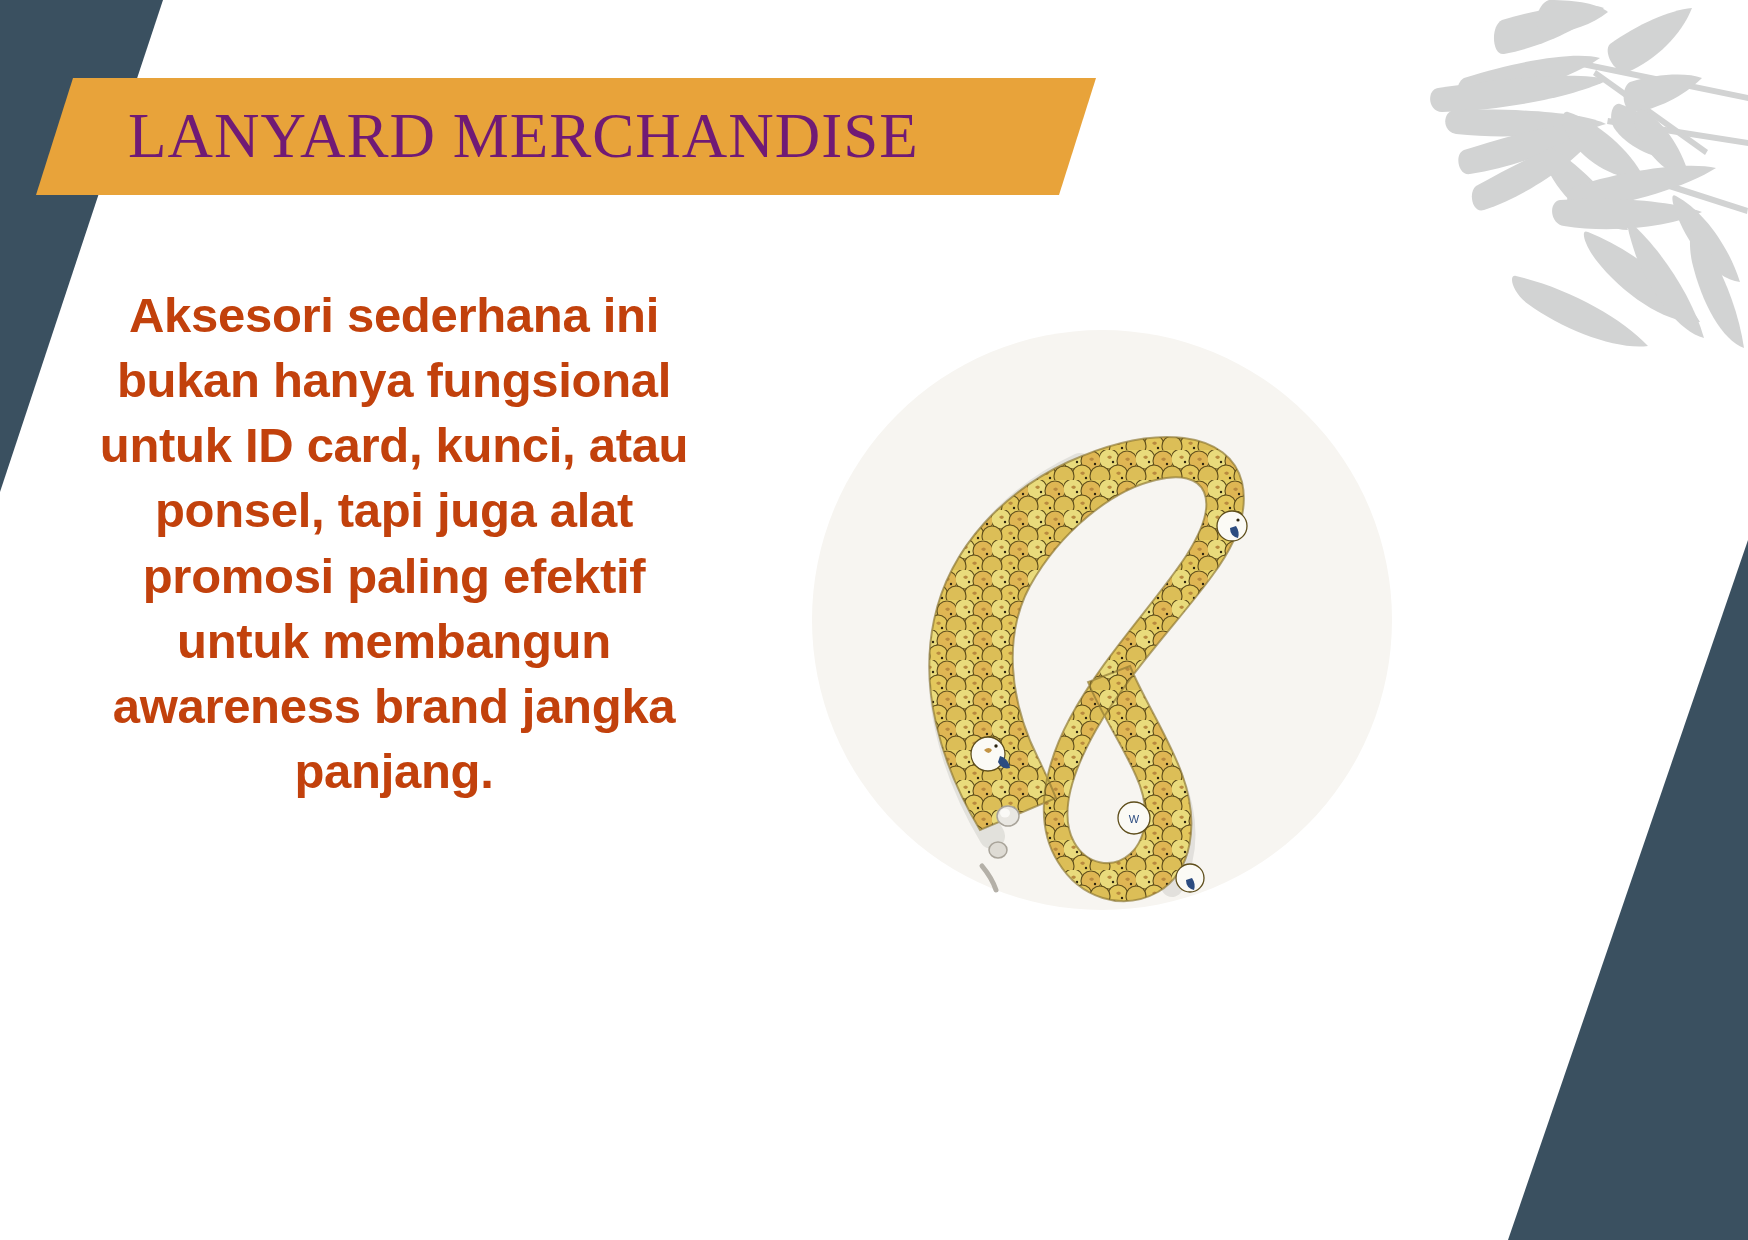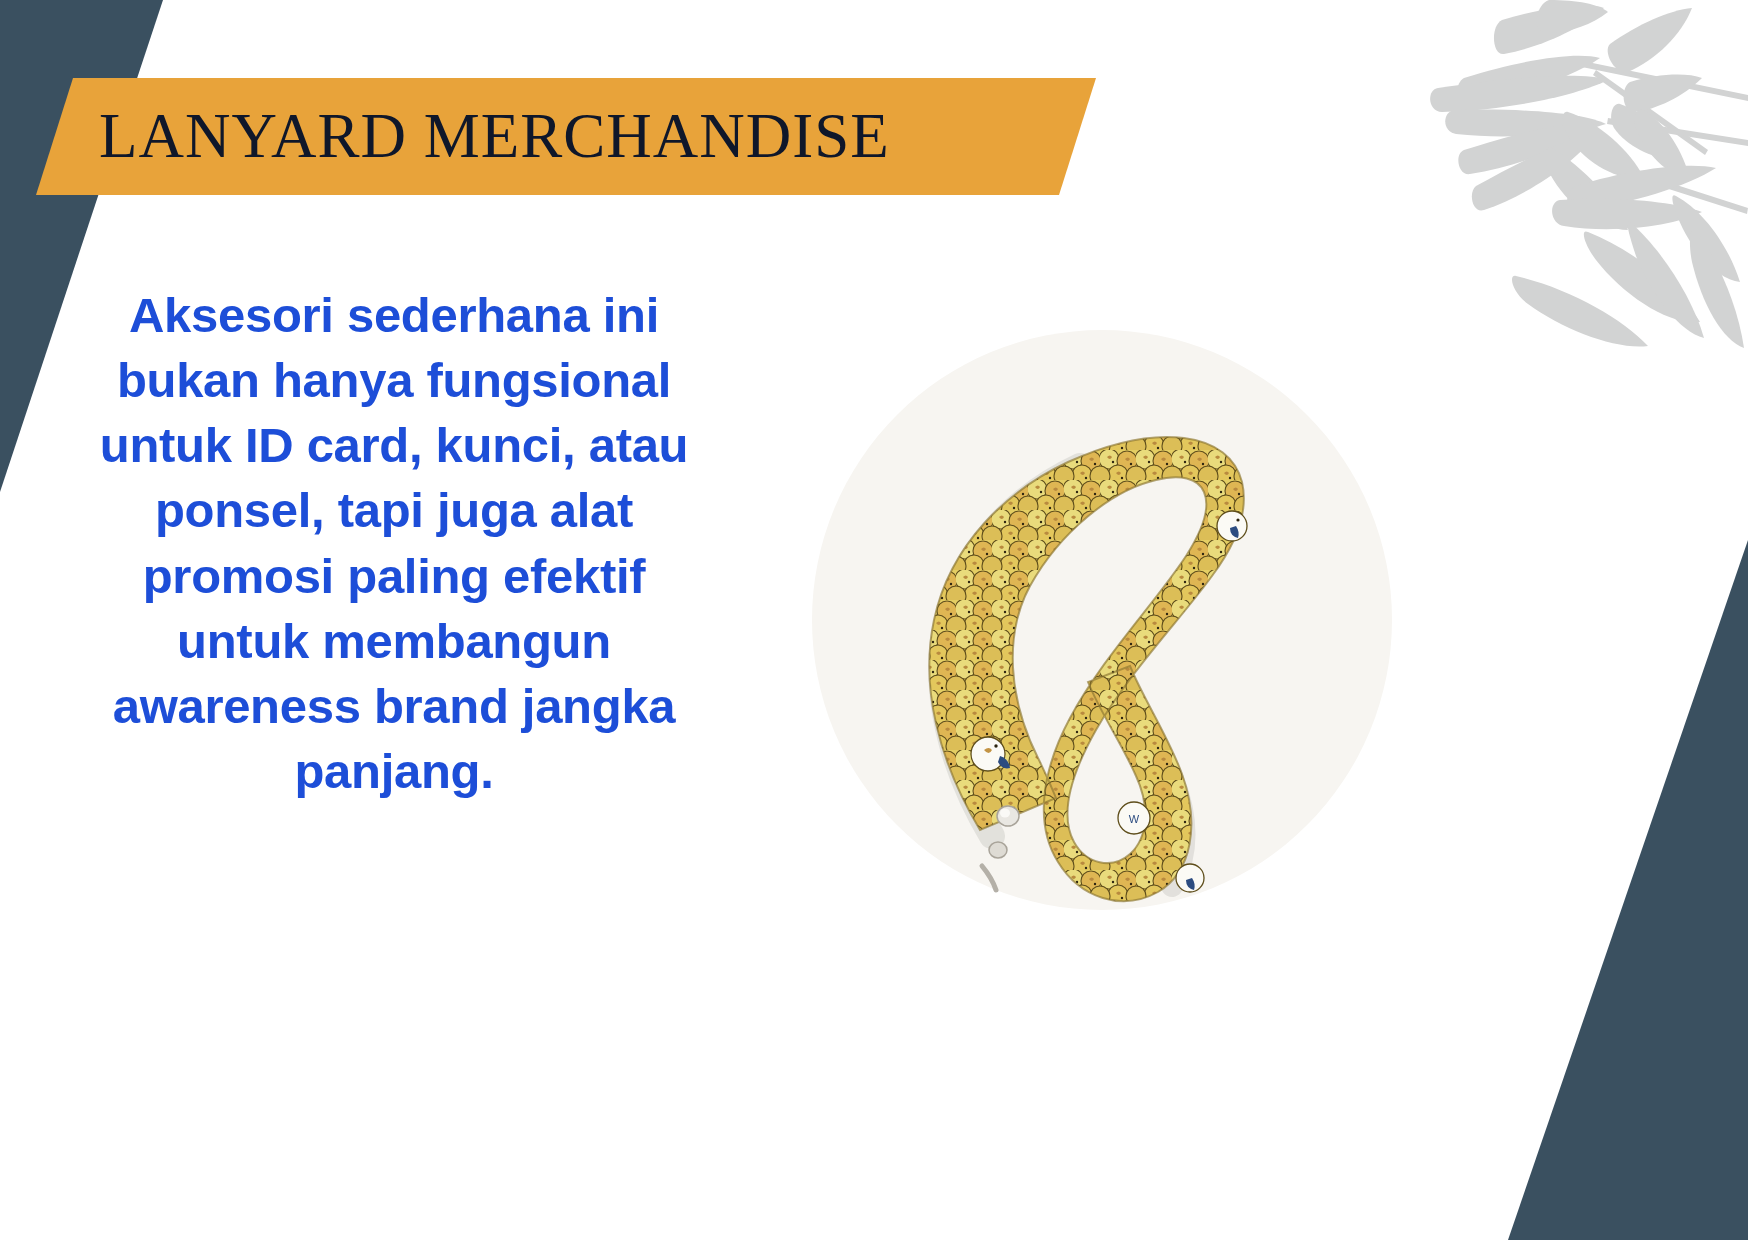--- a/index.html
+++ b/index.html
@@ -58,36 +58,36 @@
     height: 117px;
     background: #E8A33A;
     clip-path: polygon(37px 0, 1060px 0, 1023px 117px, 0 117px);
     display: flex;
     align-items: center;
   }
   .title-text {
     font-family: "Liberation Serif", serif;
     font-size: 63px;
     letter-spacing: 1px;
-    color: #0f172a;
+    color: #701a75;
     white-space: nowrap;
-    margin-left: 63px;
+    margin-left: 92px;
     line-height: 1;
   }
 
   
   .body-copy {
     position: absolute;
     left: 74px;
     top: 283px;
     width: 640px;
     font-size: 49px;
     font-weight: bold;
     line-height: 1.33;
-    color: #1d4ed8;
+    color: #c2410c;
     text-align: center;
     letter-spacing: -0.3px;
   }
 
   
   .product-figure {
     position: absolute;
     left: 812px;
     top: 330px;
     width: 580px;

